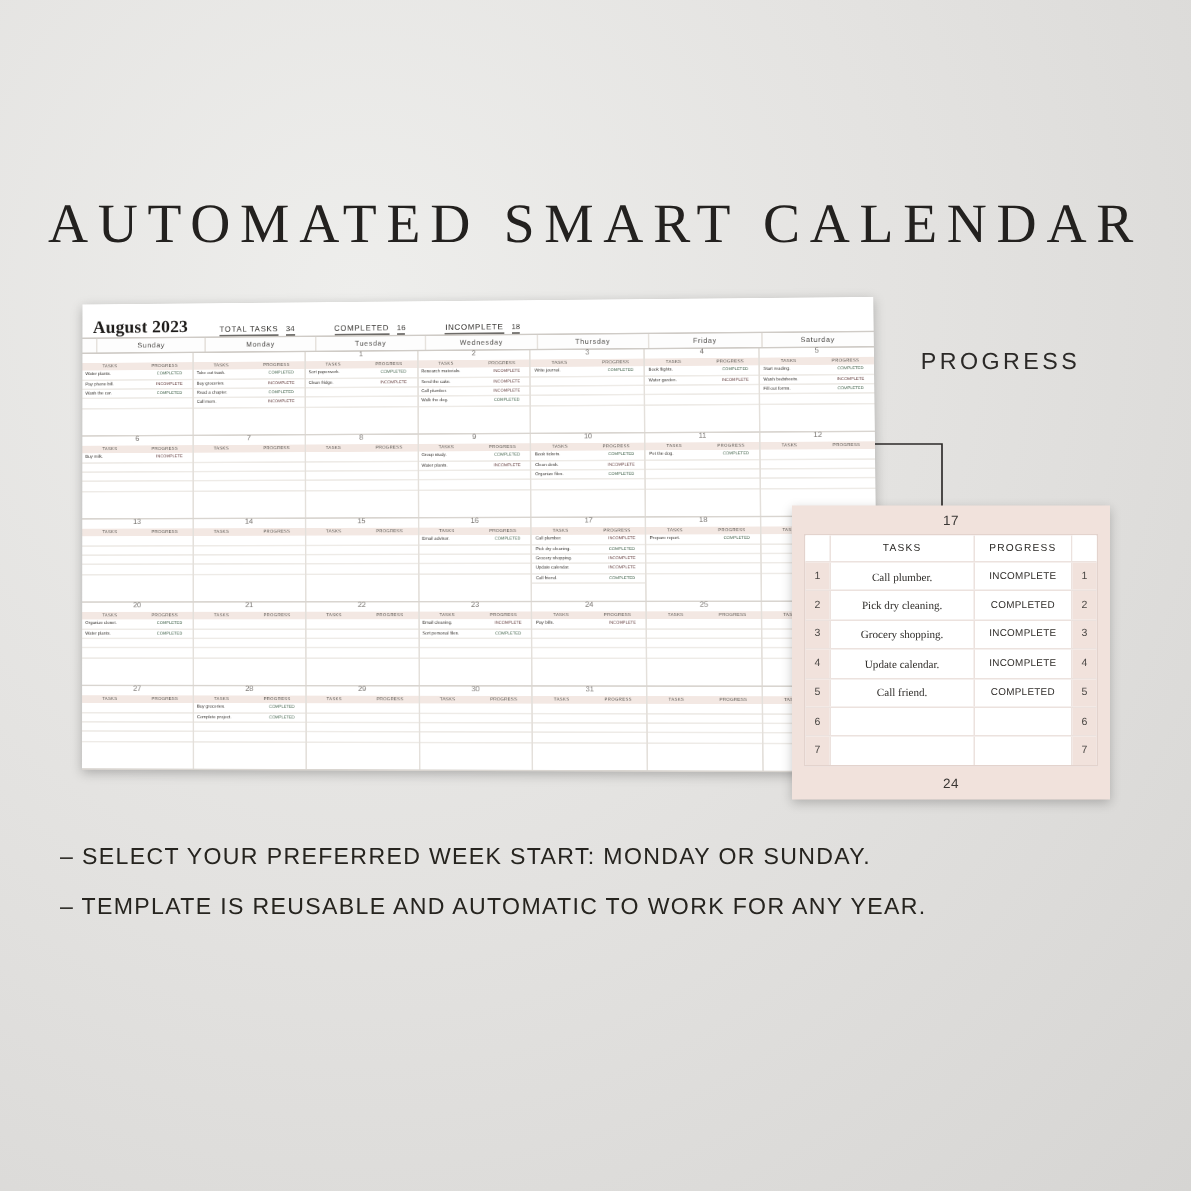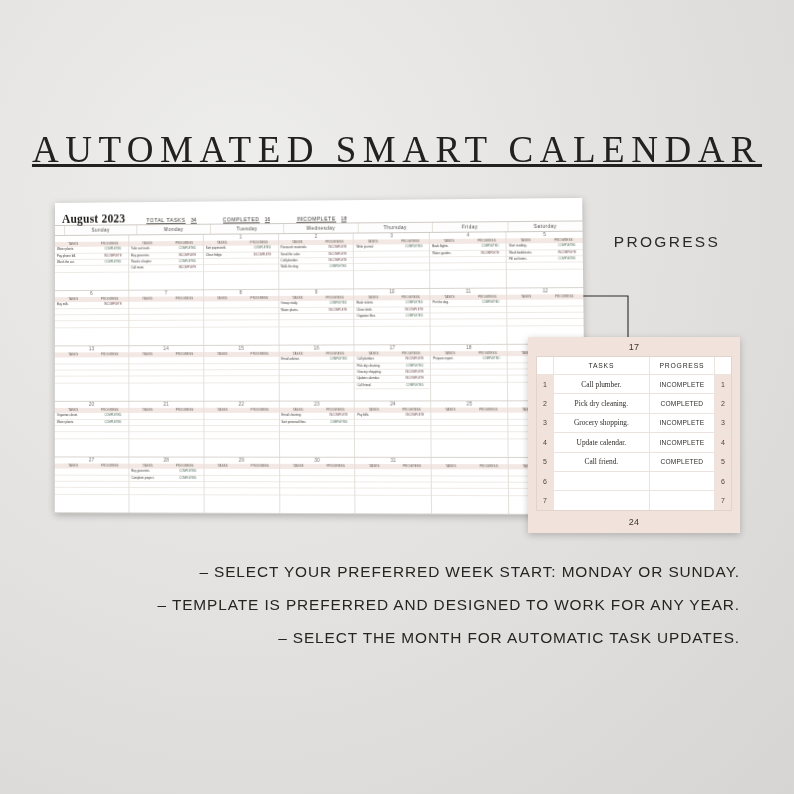--- a/index.html
+++ b/index.html
@@ -25,21 +25,20 @@
     left: 0;
     right: 0;
     top: 128px;
     text-align: center;
     font-family: "Liberation Serif", serif;
     font-size: 37px;
     letter-spacing: 6.5px;
     color: #23211f;
     font-weight: 400;
     white-space: nowrap;
-    text-decoration: underline;
   }
 
   
   .progress-heading {
     position: absolute;
     left: 562px;
     top: 228px;
     width: 210px;
     text-align: center;
     font-size: 15.5px;
@@ -56,21 +55,20 @@
     width: 320px;
     height: 80px;
   }
 
   
   .bullets {
     position: absolute;
     left: 40px;
     top: 563px;
     width: 700px;
-    text-align: right;
   }
   .bullets .line {
     font-size: 15.4px;
     letter-spacing: 0.9px;
     color: #26241f;
     margin-bottom: 15px;
     white-space: nowrap;
   }
 
   
@@ -1323,17 +1321,16 @@
           <div class="tc-task"></div>
           <div class="tc-prog"></div>
           <div class="tc-idx">7</div>
         </div>
       </div>
     <div class="tc-bot-num">24</div>
   </div>
 
   <div class="bullets" id="bullets-host">
       <div class="line">– SELECT YOUR PREFERRED WEEK START: MONDAY OR SUNDAY.</div>
-      <div class="line">– TEMPLATE IS PREFERRED AND DESIGNED TO WORK FOR ANY YEAR.</div>
-      <div class="line">– SELECT THE MONTH FOR AUTOMATIC TASK UPDATES.</div>
+      <div class="line">– TEMPLATE IS REUSABLE AND AUTOMATIC TO WORK FOR ANY YEAR.</div>
     </div>
 
 </div>
 
 </body></html>

